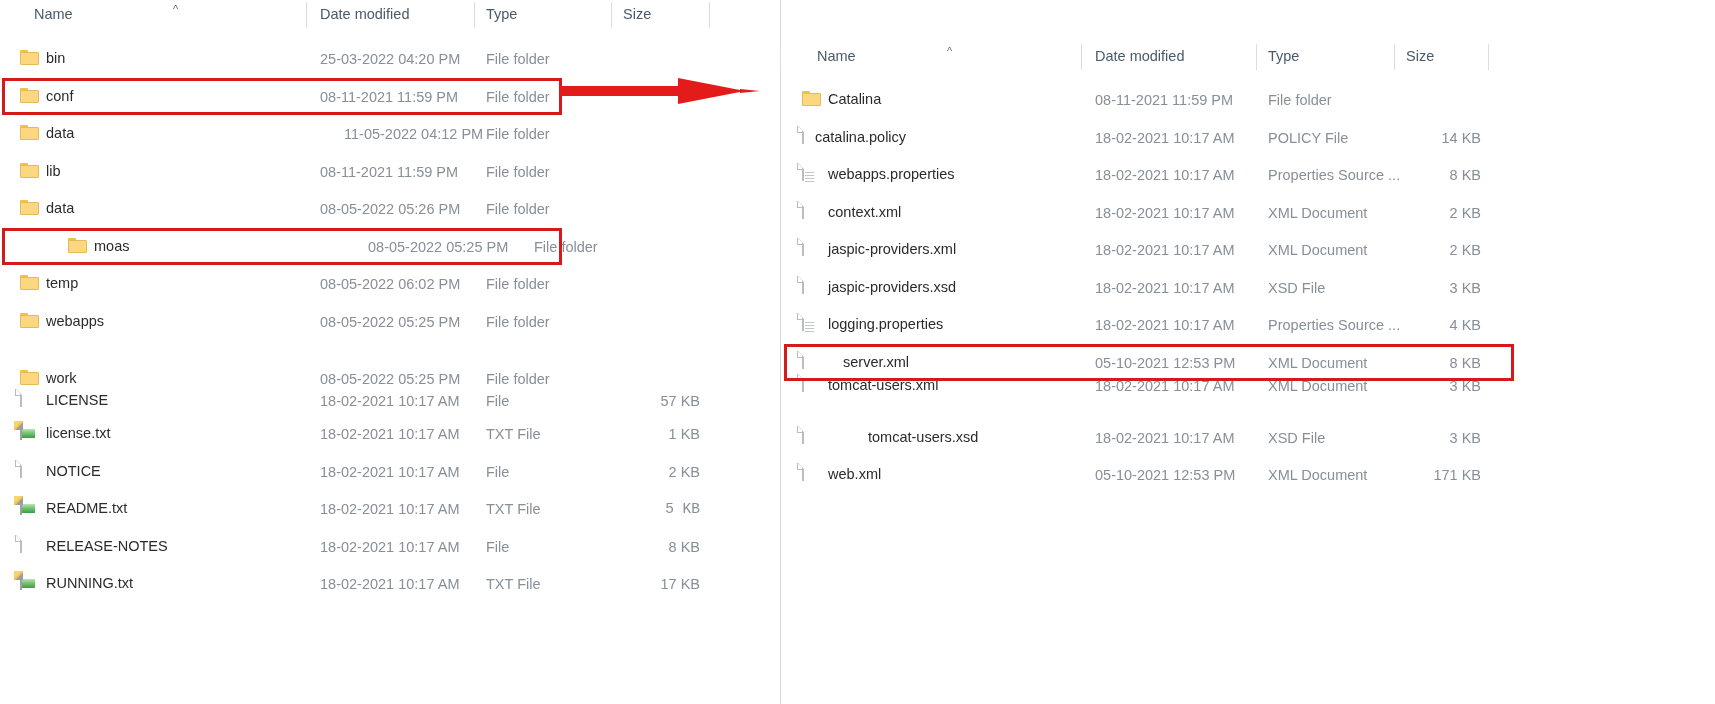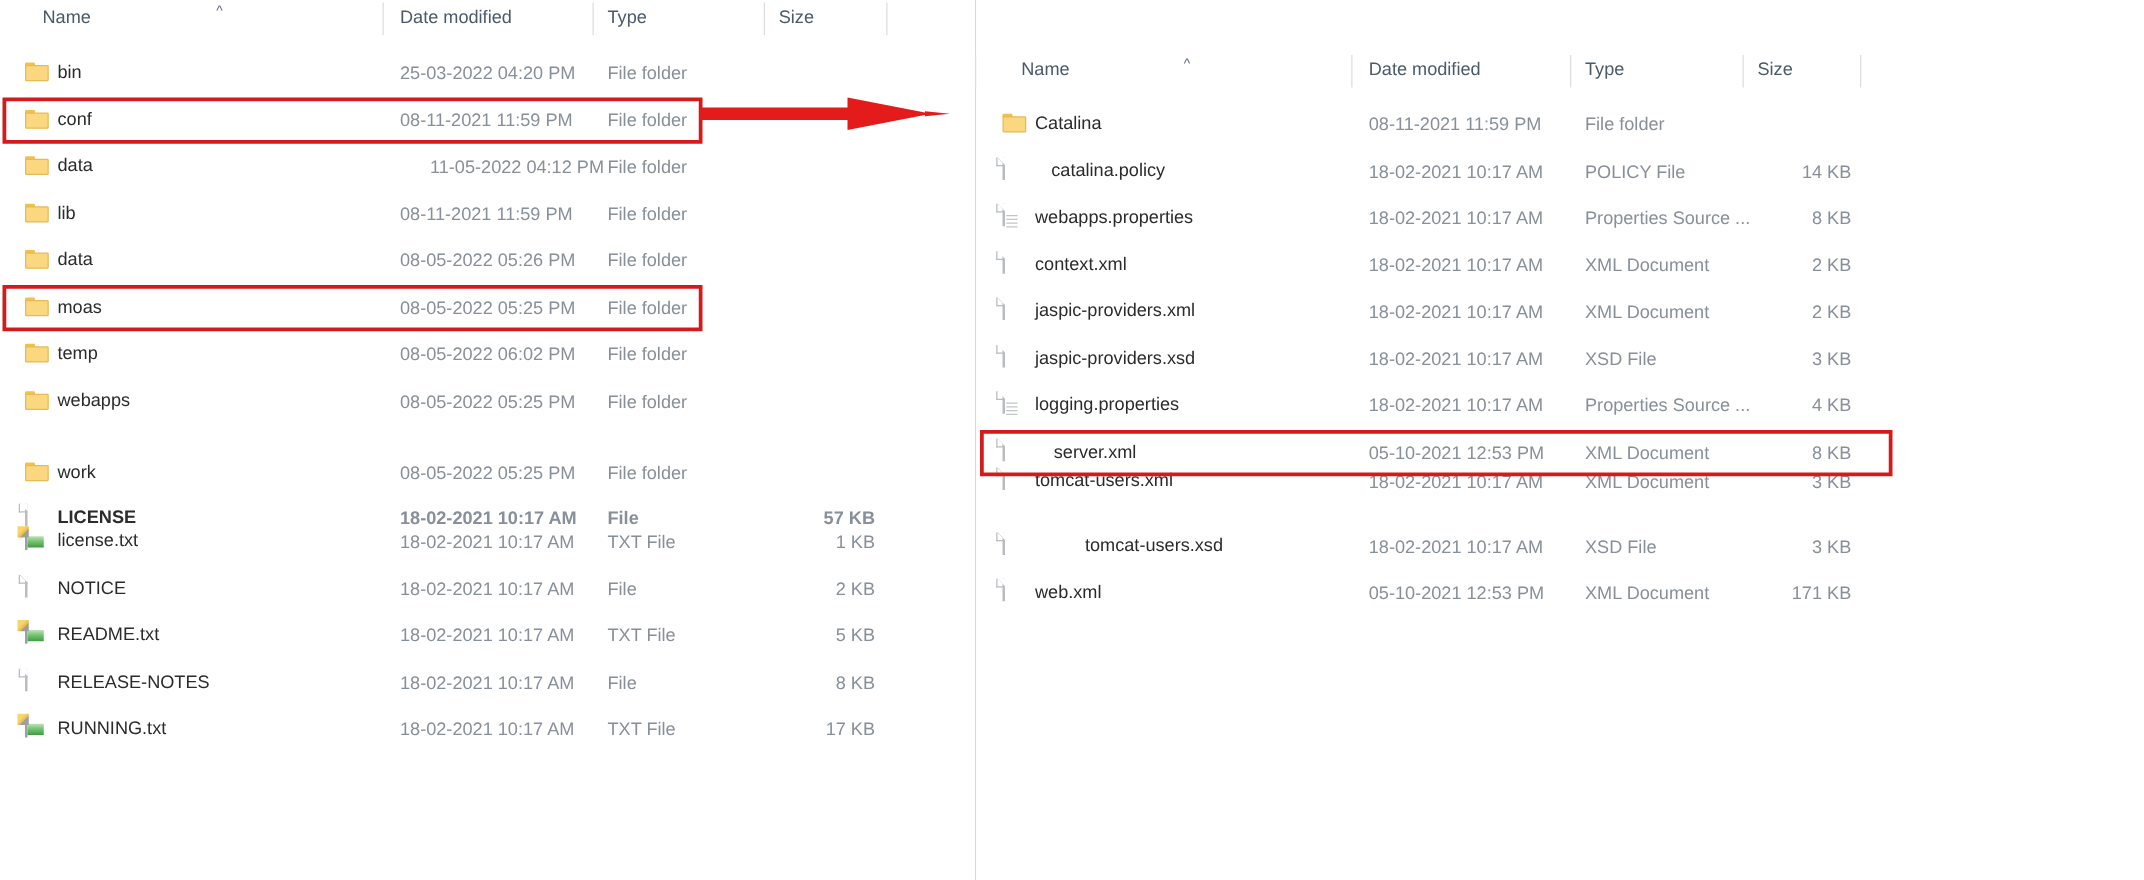--- a/index.html
+++ b/index.html
@@ -260,21 +260,21 @@
         <span class="type" style="left: 486px;">File folder</span>
         <span class="size" style="left: 600px; width: 100px;"></span>
       </div>
       <div class="row" style="top: 190px;">
         <span class="icon" style="left: 20px;"><span class="folder-ico"><span class="tab"></span><span class="body"></span></span></span>
         <span class="name" style="left: 46px;">data</span>
         <span class="date" style="left: 320px;">08-05-2022 05:26 PM</span>
         <span class="type" style="left: 486px;">File folder</span>
         <span class="size" style="left: 600px; width: 100px;"></span>
       </div>
-      <div class="row" style="top: 227.5px;">
+      <div class="row" style="top: 227.5px; margin-left: 48px;">
         <span class="icon" style="left: 20px;"><span class="folder-ico"><span class="tab"></span><span class="body"></span></span></span>
         <span class="name" style="left: 46px;">moas</span>
         <span class="date" style="left: 320px;">08-05-2022 05:25 PM</span>
         <span class="type" style="left: 486px;">File folder</span>
         <span class="size" style="left: 600px; width: 100px;"></span>
       </div>
       <div class="row" style="top: 265px;">
         <span class="icon" style="left: 20px;"><span class="folder-ico"><span class="tab"></span><span class="body"></span></span></span>
         <span class="name" style="left: 46px;">temp</span>
         <span class="date" style="left: 320px;">08-05-2022 06:02 PM</span>
@@ -288,21 +288,21 @@
         <span class="type" style="left: 486px;">File folder</span>
         <span class="size" style="left: 600px; width: 100px;"></span>
       </div>
       <div class="row" style="top: 360px;">
         <span class="icon" style="left: 20px;"><span class="folder-ico"><span class="tab"></span><span class="body"></span></span></span>
         <span class="name" style="left: 46px;">work</span>
         <span class="date" style="left: 320px;">08-05-2022 05:25 PM</span>
         <span class="type" style="left: 486px;">File folder</span>
         <span class="size" style="left: 600px; width: 100px;"></span>
       </div>
-      <div class="row" style="top: 396px; font-weight: bold;">
+      <div class="row" style="top: 382px;">
         <span class="icon" style="left: 20px;"><span class="file-ico"></span></span>
         <span class="name" style="left: 46px;">LICENSE</span>
         <span class="date" style="left: 320px;">18-02-2021 10:17 AM</span>
         <span class="type" style="left: 486px;">File</span>
         <span class="size" style="left: 600px; width: 100px;">57 KB</span>
       </div>
       <div class="row" style="top: 415px;">
         <span class="icon" style="left: 20px;"><span class="txt-ico"><span class="green"></span><span class="pen"></span></span></span>
         <span class="name" style="left: 46px;">license.txt</span>
         <span class="date" style="left: 320px;">18-02-2021 10:17 AM</span>
@@ -314,21 +314,21 @@
         <span class="name" style="left: 46px;">NOTICE</span>
         <span class="date" style="left: 320px;">18-02-2021 10:17 AM</span>
         <span class="type" style="left: 486px;">File</span>
         <span class="size" style="left: 600px; width: 100px;">2 KB</span>
       </div>
       <div class="row" style="top: 490px;">
         <span class="icon" style="left: 20px;"><span class="txt-ico"><span class="green"></span><span class="pen"></span></span></span>
         <span class="name" style="left: 46px;">README.txt</span>
         <span class="date" style="left: 320px;">18-02-2021 10:17 AM</span>
         <span class="type" style="left: 486px;">TXT File</span>
-        <span class="size" style="left: 600px; width: 100px;">5 KB</span>
+        <span class="size" style="left: 600px; width: 100px; font-family: Liberation Mono, monospace;">5 KB</span>
       </div>
       <div class="row" style="top: 527.5px;">
         <span class="icon" style="left: 20px;"><span class="file-ico"></span></span>
         <span class="name" style="left: 46px;">RELEASE-NOTES</span>
         <span class="date" style="left: 320px;">18-02-2021 10:17 AM</span>
         <span class="type" style="left: 486px;">File</span>
         <span class="size" style="left: 600px; width: 100px;">8 KB</span>
       </div>
       <div class="row" style="top: 565px;">
         <span class="icon" style="left: 20px;"><span class="txt-ico"><span class="green"></span><span class="pen"></span></span></span>
@@ -360,21 +360,21 @@
   <div id="right-rows">
       <div class="row" style="top: 81px;">
         <span class="icon" style="left: 21px;"><span class="folder-ico"><span class="tab"></span><span class="body"></span></span></span>
         <span class="name" style="left: 47px;">Catalina</span>
         <span class="date" style="left: 314px;">08-11-2021 11:59 PM</span>
         <span class="type" style="left: 487px;">File folder</span>
         <span class="size" style="left: 600px; width: 100px;"></span>
       </div>
       <div class="row" style="top: 118.5px;">
         <span class="icon" style="left: 21px;"><span class="file-ico"></span></span>
-        <span class="name" style="left: 60px;">catalina.policy</span>
+        <span class="name" style="left: 34px;">catalina.policy</span>
         <span class="date" style="left: 314px;">18-02-2021 10:17 AM</span>
         <span class="type" style="left: 487px;">POLICY File</span>
         <span class="size" style="left: 600px; width: 100px;">14 KB</span>
       </div>
       <div class="row" style="top: 156px;">
         <span class="icon" style="left: 21px;"><span class="file-ico lined"><span class="lines">
               <i></i>
               <i></i>
               <i></i>
               <i></i>

